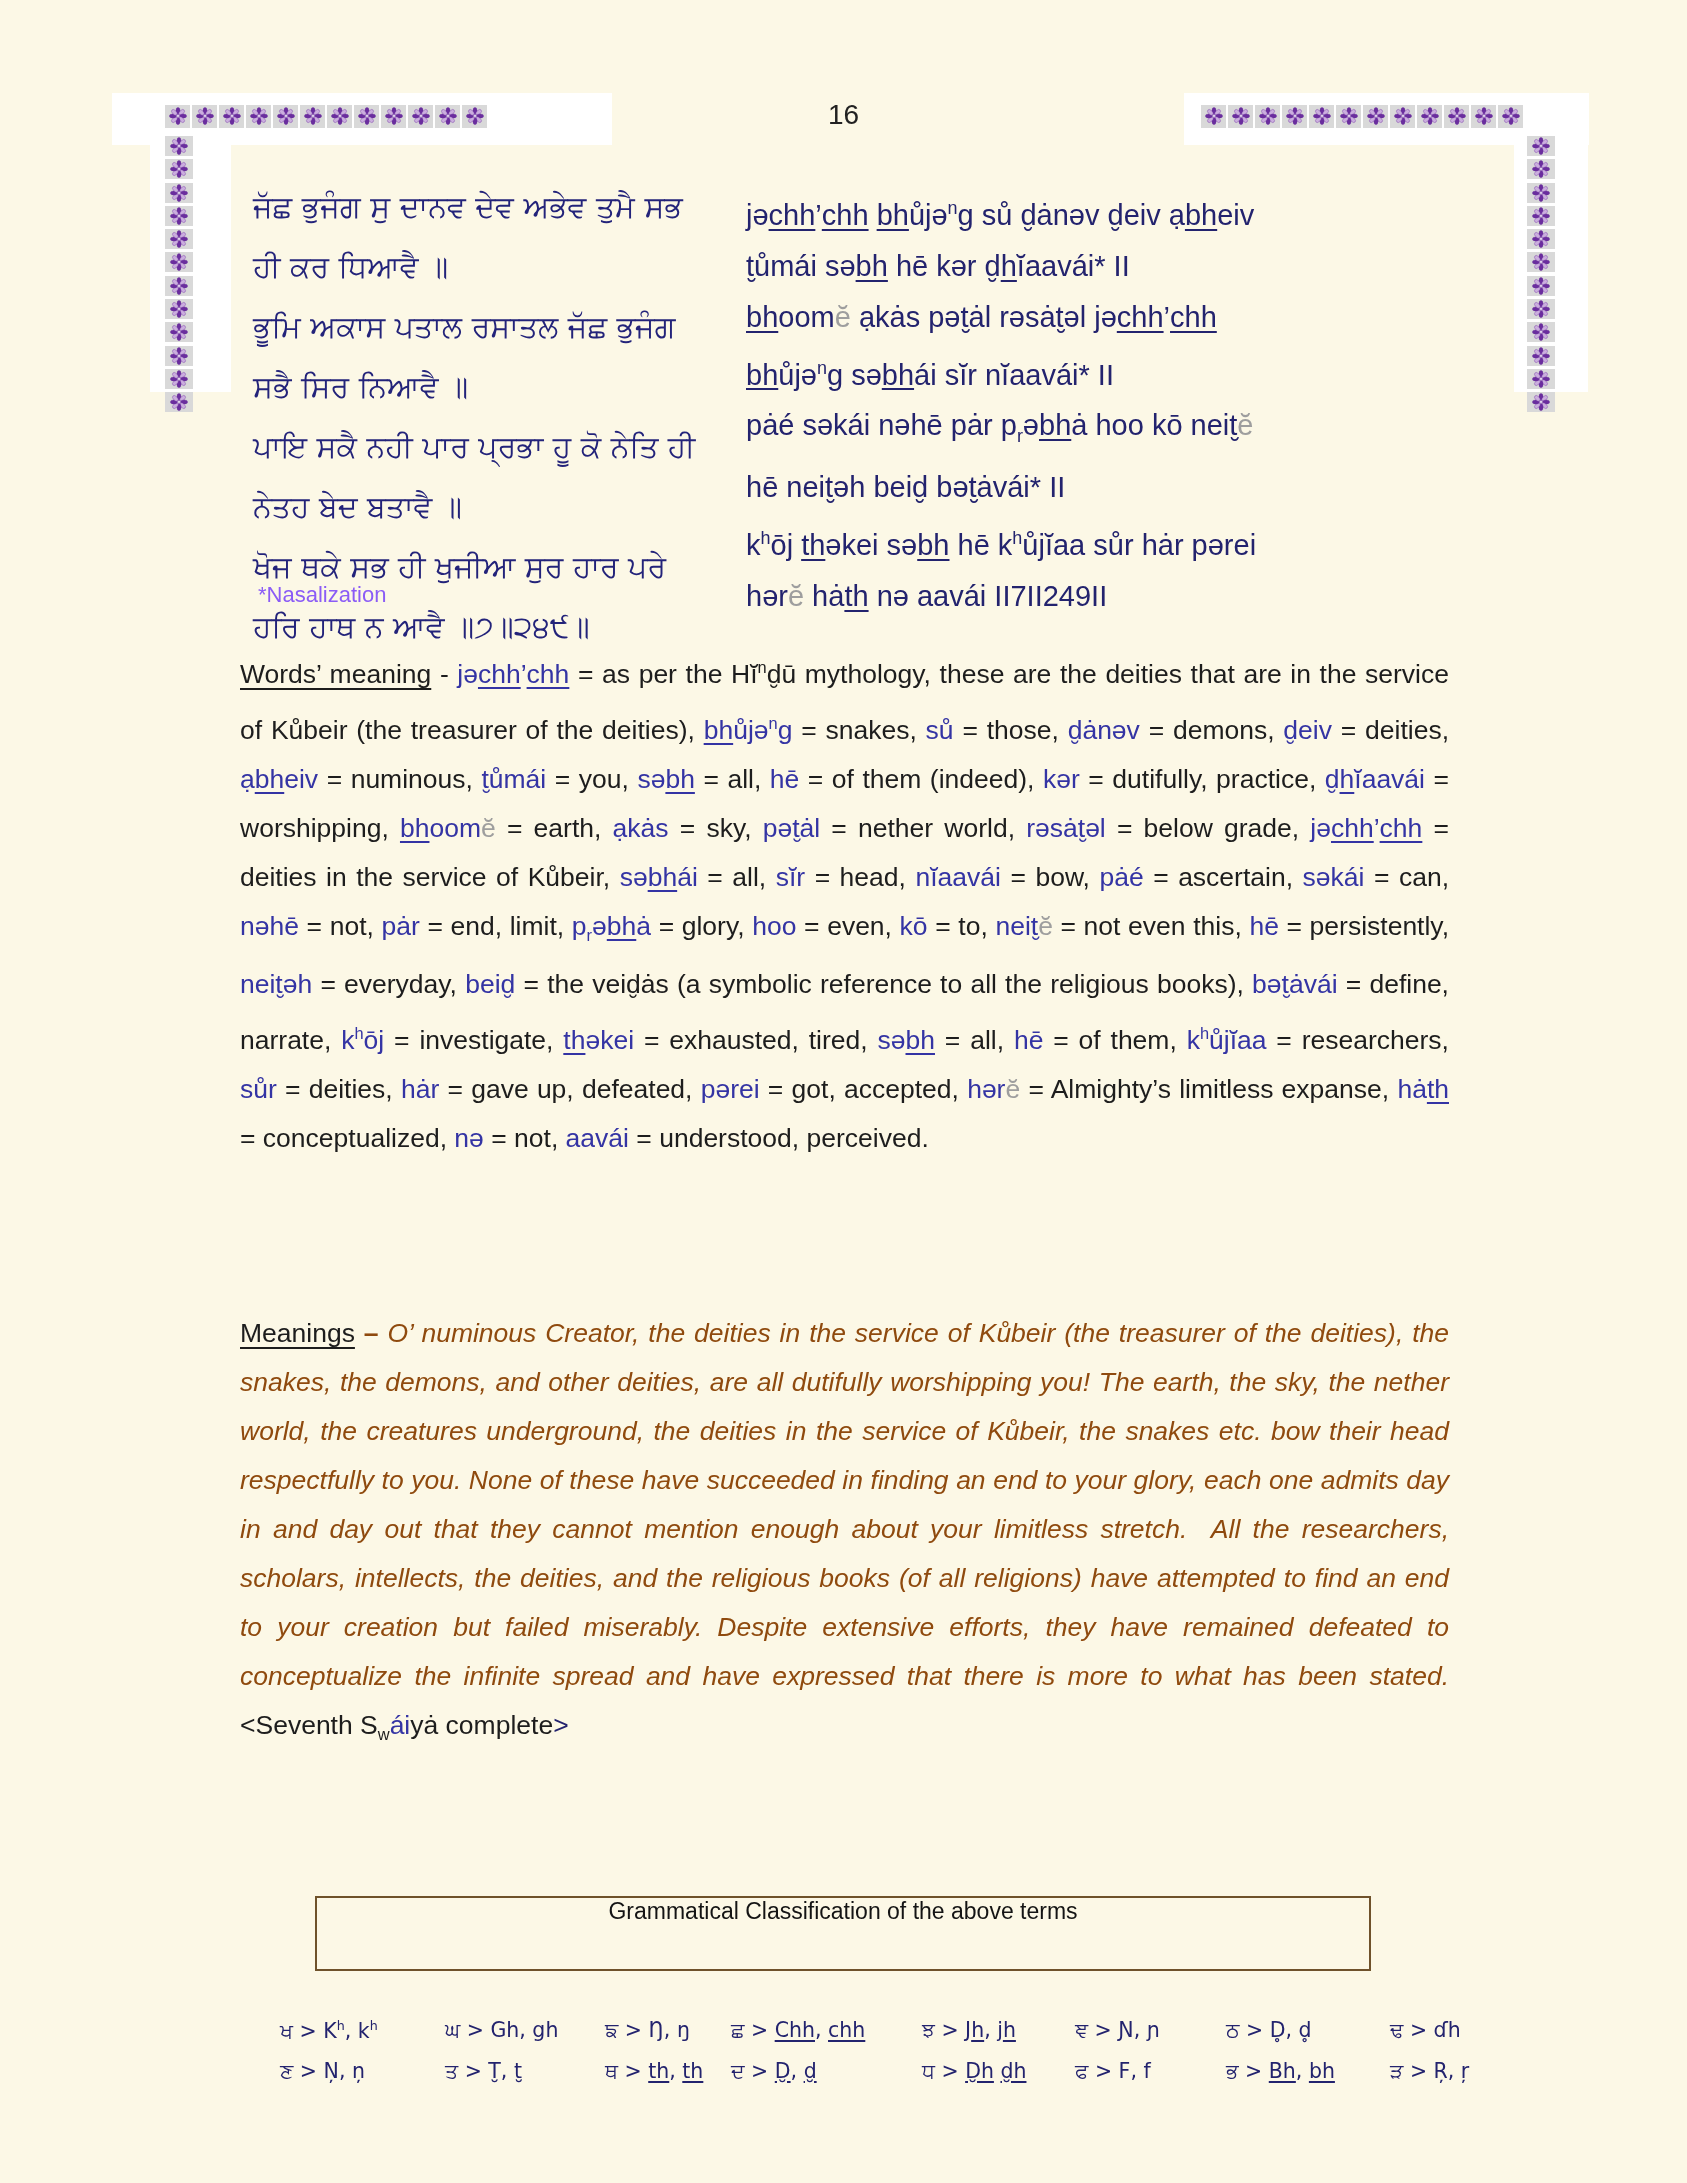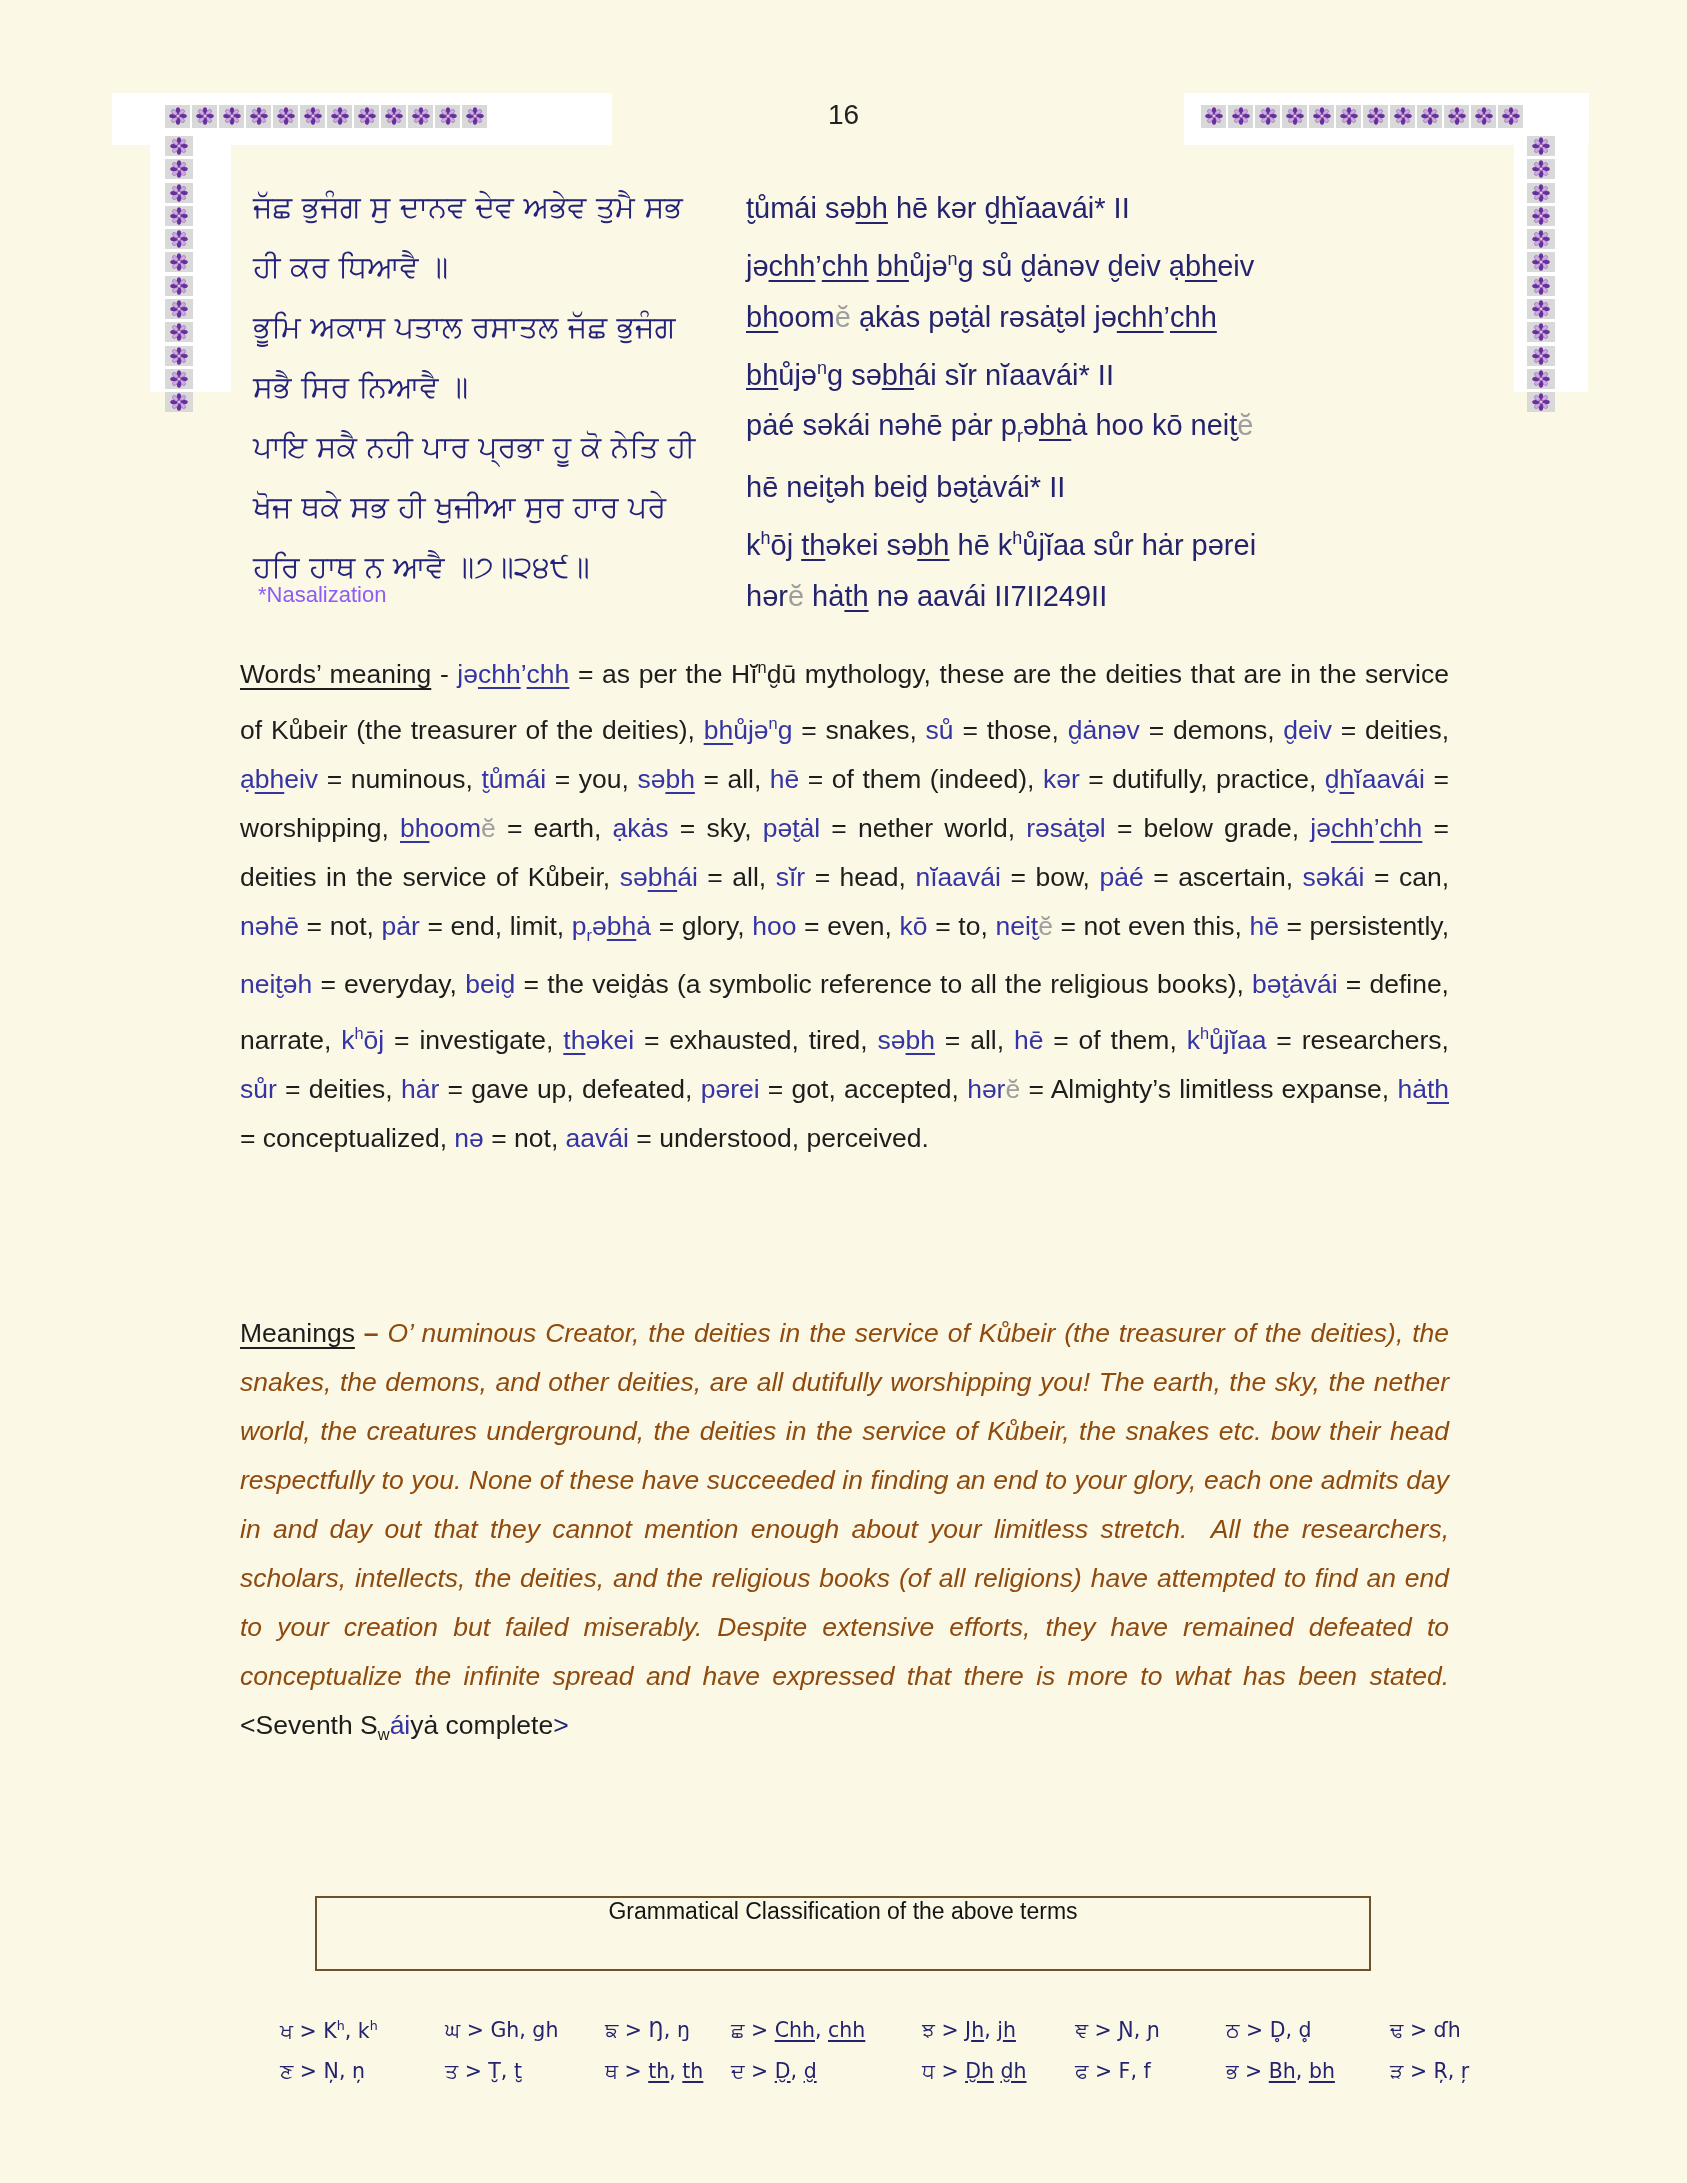--- a/index.html
+++ b/index.html
@@ -784,27 +784,28 @@
       </svg>
     </div>
   </div>
 
 <div class="gurmukhi-col">
   <div class="line">ਜੱਛ ਭੁਜੰਗ  ਸੁ ਦਾਨਵ ਦੇਵ  ਅਭੇਵ ਤੁਮੈ ਸਭ</div>
   <div class="line">ਹੀ ਕਰ ਧਿਆਵੈ ॥</div>
   <div class="line">ਭੂਮਿ ਅਕਾਸ  ਪਤਾਲ ਰਸਾਤਲ  ਜੱਛ ਭੁਜੰਗ</div>
   <div class="line">ਸਭੈ ਸਿਰ ਨਿਆਵੈ ॥</div>
   <div class="line">ਪਾਇ ਸਕੈ ਨਹੀ  ਪਾਰ ਪ੍ਰਭਾ ਹੂ ਕੋ  ਨੇਤਿ ਹੀ</div>
+  <div class="line">ਨੇਤਹ  ਬੇਦ ਬਤਾਵੈ ॥</div>
   <div class="line">ਖੋਜ ਥਕੇ  ਸਭ ਹੀ ਖੁਜੀਆ  ਸੁਰ ਹਾਰ ਪਰੇ</div>
   <div class="line">ਹਰਿ ਹਾਥ ਨ ਆਵੈ ॥੭॥੨੪੯॥</div>
 </div>
 
 <div class="translit-col">
+  <div class="line">jə<u>chh</u>’<u>chh</u> <u>bh</u>ůjə<sup>n</sup>g sů d̮ȧnəv d̮eiv ạ<u>bh</u>eiv</div>
   <div class="line">t̮ůmái sə<u>bh</u> hē kər d̮<u>h</u>ĭaavái* II</div>
-  <div class="line">jə<u>chh</u>’<u>chh</u> <u>bh</u>ůjə<sup>n</sup>g sů d̮ȧnəv d̮eiv ạ<u>bh</u>eiv</div>
   <div class="line"><u>bh</u>oom<span class="g">ĕ</span>  ạkȧs  pət̮ȧl  rəsȧt̮əl  jə<u>chh</u>’<u>chh</u></div>
   <div class="line"><u>bh</u>ůjə<sup>n</sup>g  sə<u>bh</u>ái sĭr nĭaavái* II</div>
   <div class="line">pȧé səkái nəhē pȧr p<sub>r</sub>ə<u>bh</u>ȧ hoo kō neit̮<span class="g">ĕ</span></div>
   <div class="line">hē  neit̮əh beid̮ bət̮ȧvái* II</div>
   <div class="line">k<sup>h</sup>ōj <u>th</u>əkei sə<u>bh</u> hē k<sup>h</sup>ůjĭaa sůr hȧr pərei</div>
   <div class="line">hər<span class="g">ĕ</span> hȧ<u>th</u> nə aavái II7II249II</div>
 </div>
 
 <div class="nasal-note">*Nasalization</div>
 

